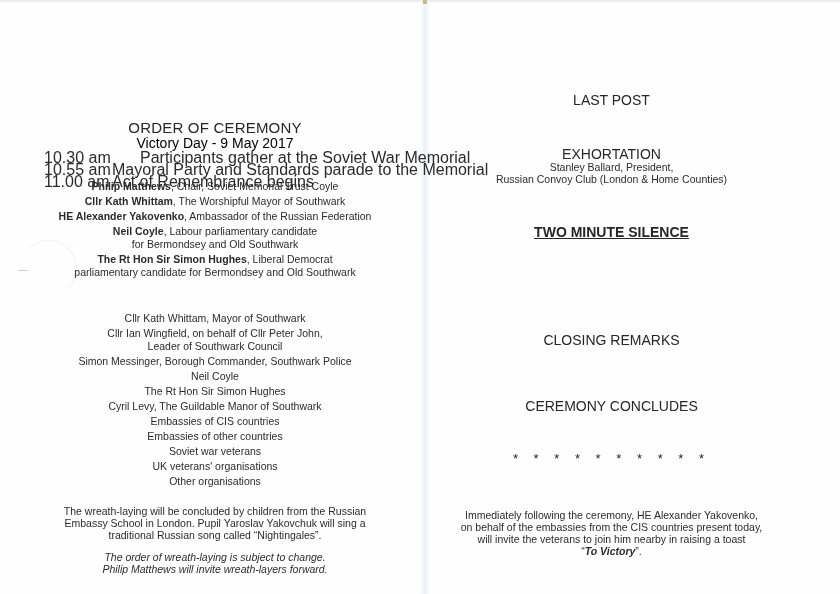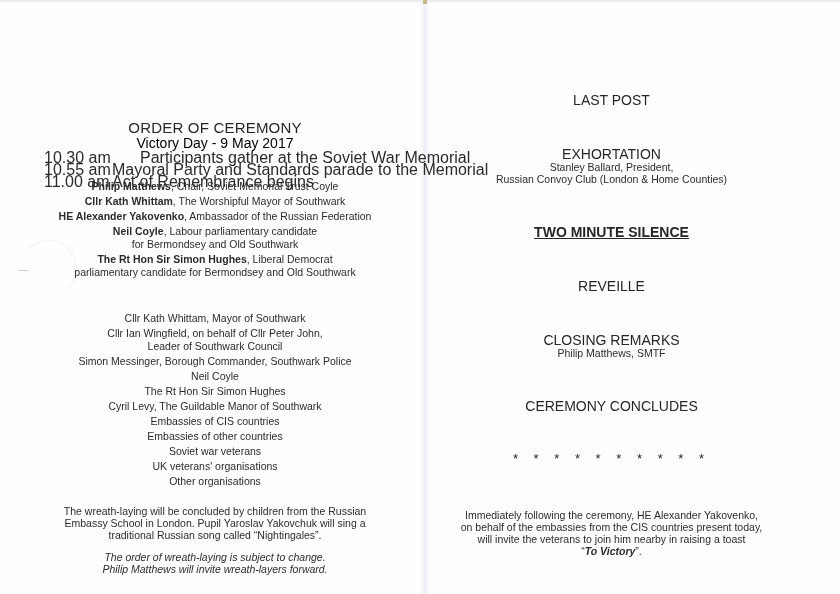--- a/index.html
+++ b/index.html
@@ -179,24 +179,22 @@
 
   <div class="page page-right">
     <div class="abs center r-heading" style="left:0; width:385px; top:52px;">LAST POST</div>
 
     <div class="abs center r-heading" style="left:0; width:385px; top:106px;">EXHORTATION</div>
     <div class="abs center r-sub" style="left:0; width:385px; top:121px;">Stanley Ballard, President,</div>
     <div class="abs center r-sub" style="left:0; width:385px; top:133px;">Russian Convoy Club (London &amp; Home Counties)</div>
 
     <div class="abs center r-heading-bold" style="left:0; width:385px; top:184px;">TWO MINUTE SILENCE</div>
 
-    <div class="abs center r-heading" style="left:0; width:385px; top:238px;">REVEILLE</div>
 
     <div class="abs center r-heading" style="left:0; width:385px; top:292px;">CLOSING REMARKS</div>
-    <div class="abs center r-sub" style="left:0; width:385px; top:307px;">Philip Matthews, SMTF</div>
 
     <div class="abs center r-heading" style="left:0; width:385px; top:358px;">CEREMONY CONCLUDES</div>
 
     <div class="abs center stars" style="left:0; width:385px; top:411px;">* * * * * * * * * *</div>
 
     <div>
       <div class="abs center r-sub" style="left:0; width:385px; top:469px;">Immediately following the ceremony, HE Alexander Yakovenko,</div>
       <div class="abs center r-sub" style="left:0; width:385px; top:481px;">on behalf of the embassies from the CIS countries present today,</div>
       <div class="abs center r-sub" style="left:0; width:385px; top:493px;">will invite the veterans to join him nearby in raising a toast</div>
       <div class="abs center r-sub" style="left:0; width:385px; top:505px;"><span>“</span><b><i>To Victory</i></b><span>”.</span></div>

